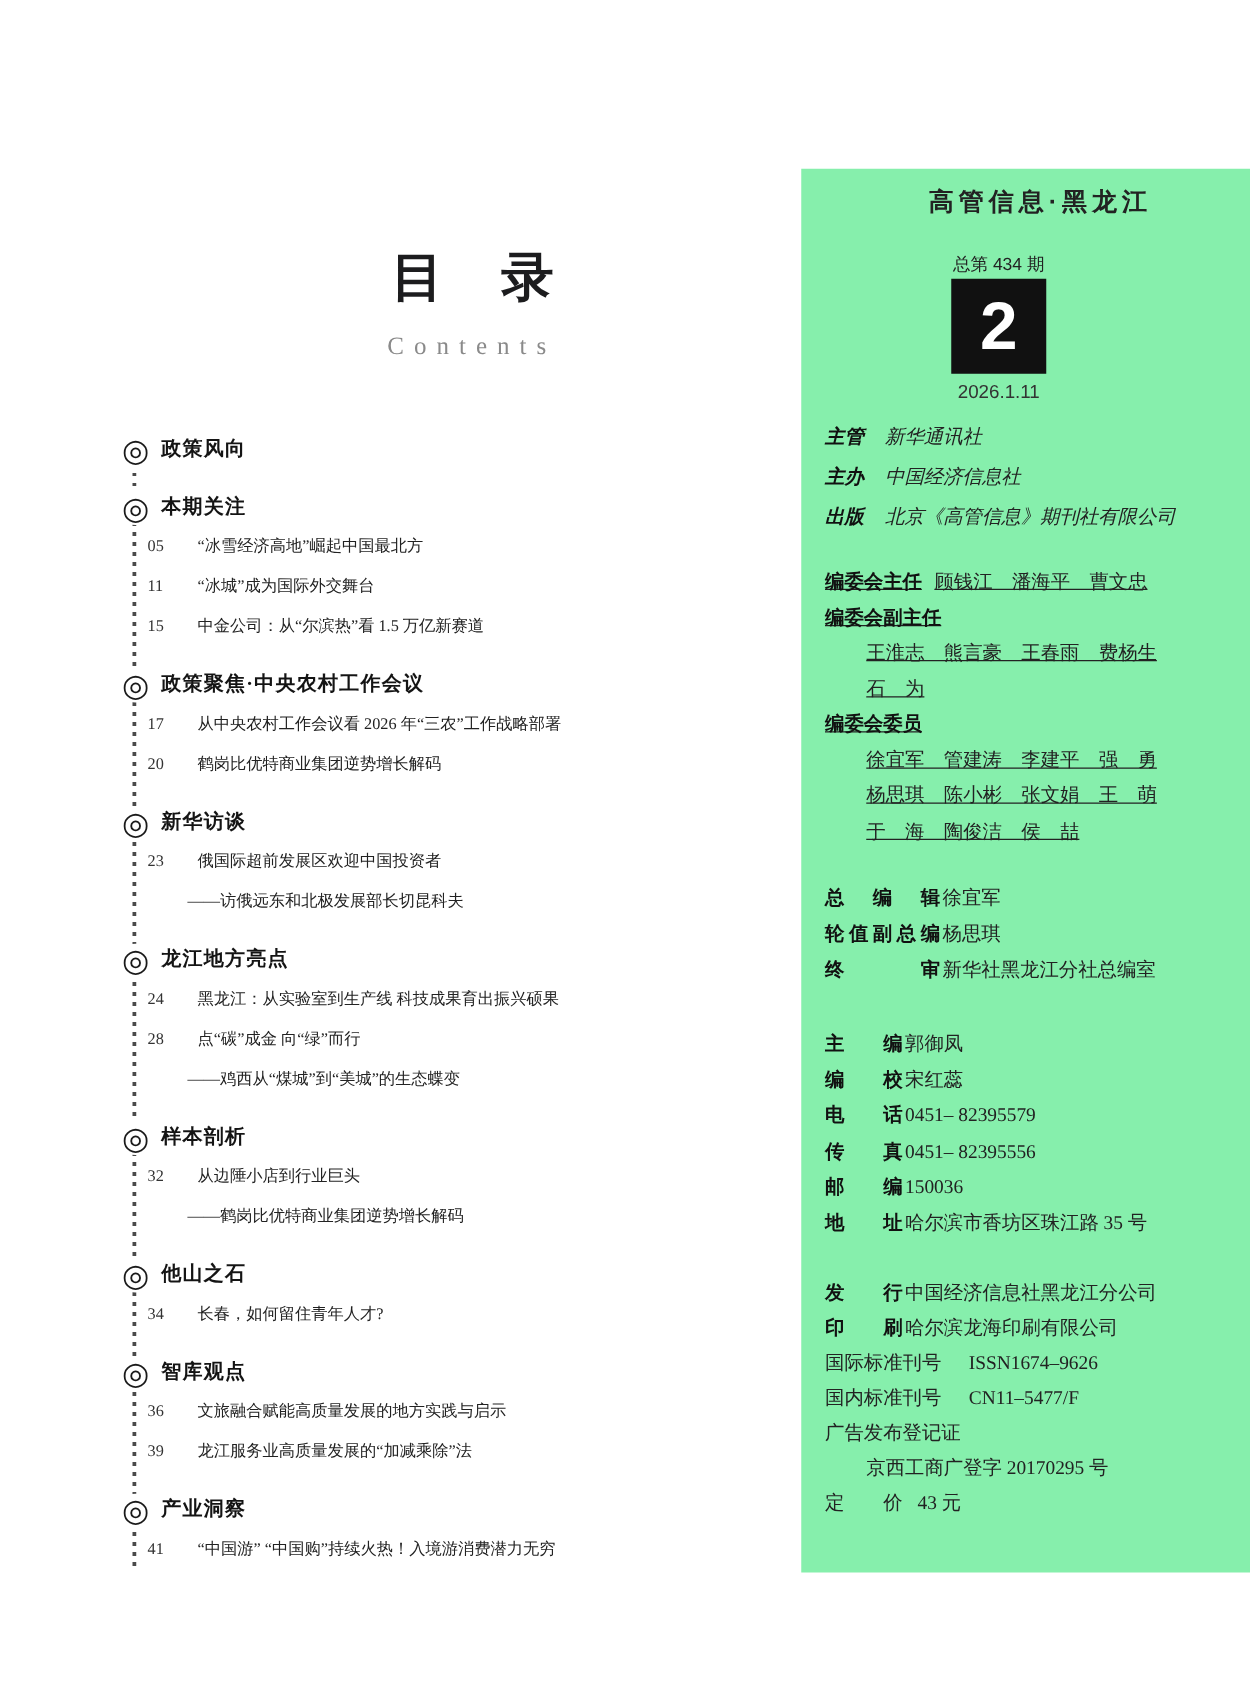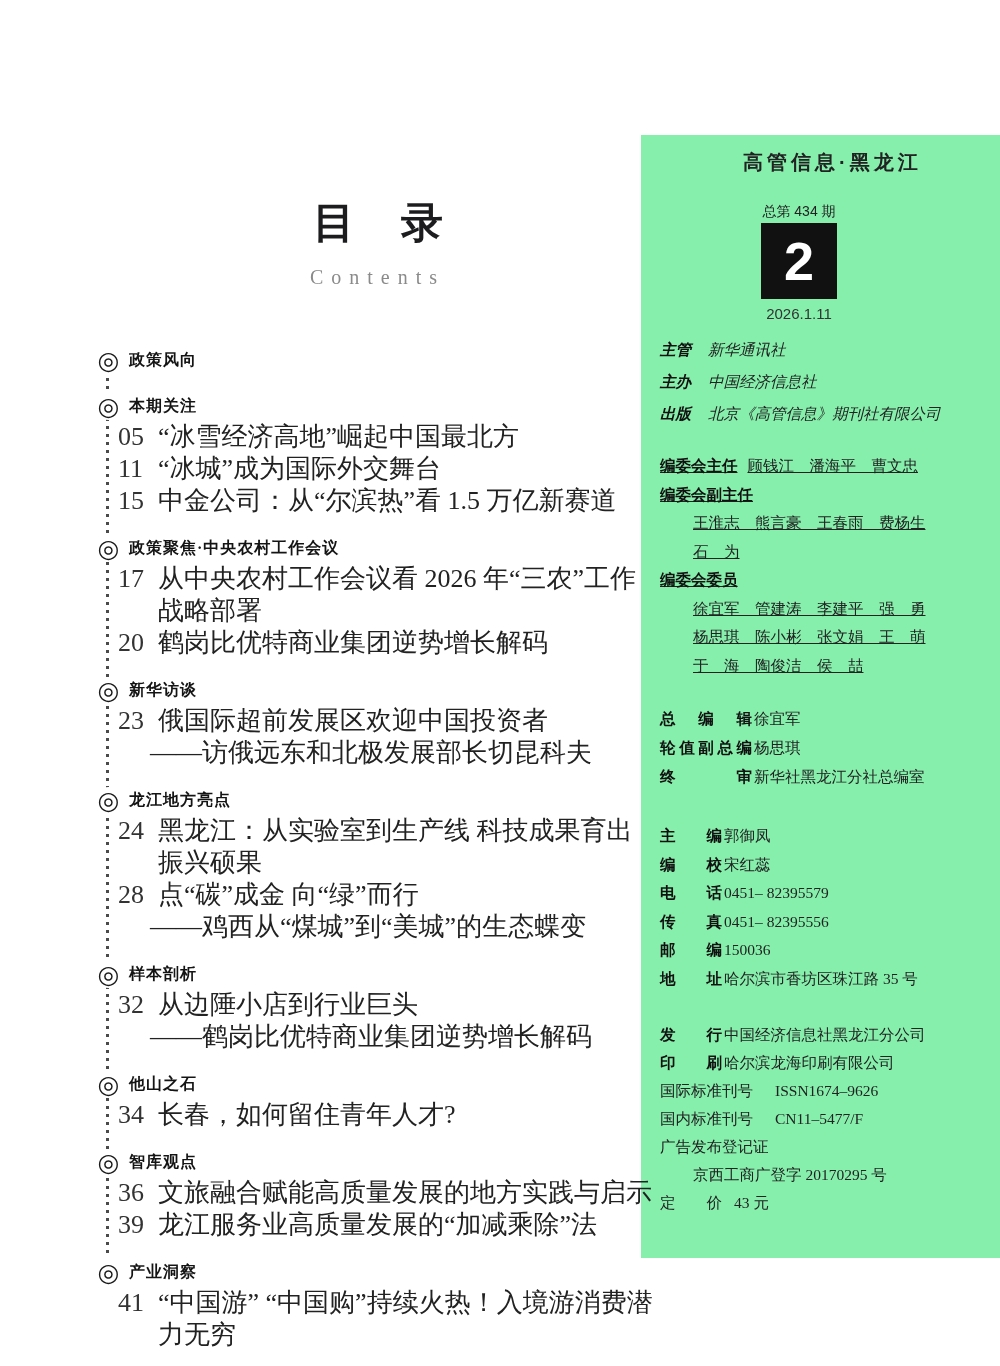--- a/index.html
+++ b/index.html
@@ -25,21 +25,21 @@
   .toc{position:absolute;left:95px;top:345px;width:560px;z-index:1;}
   .sec{margin-bottom:16px;}
   .sec-h{display:flex;align-items:center;line-height:30px;}
   .bullet{
     width:27px;height:27px;flex:0 0 27px;border-radius:50%;background:#fff;
     display:inline-flex;align-items:center;justify-content:center;
     font-size:25px;line-height:1;color:#1a1a1a;position:relative;z-index:2;margin-right:7px;
     font-family:"DejaVu Sans",sans-serif;
   }
   .sec-t{font-size:16px;font-weight:700;color:#141414;letter-spacing:1px;}
-  .entry{display:flex;line-height:32px;font-size:26px;padding-left:23px;color:#222;}
+  .entry{display:flex;line-height:32px;font-size:13px;padding-left:23px;color:#222;}
   .pg{width:40px;flex:0 0 40px;color:#333;}
   .lines{flex:1;}
   .cont{margin-left:-8px;}
 
   
   .panel{
     position:absolute;left:641px;top:135px;width:382px;height:1123px;
     background:#86efac;box-sizing:border-box;padding:14px 20px 0 19px;
     font-size:15.5px;color:#222;
   }

